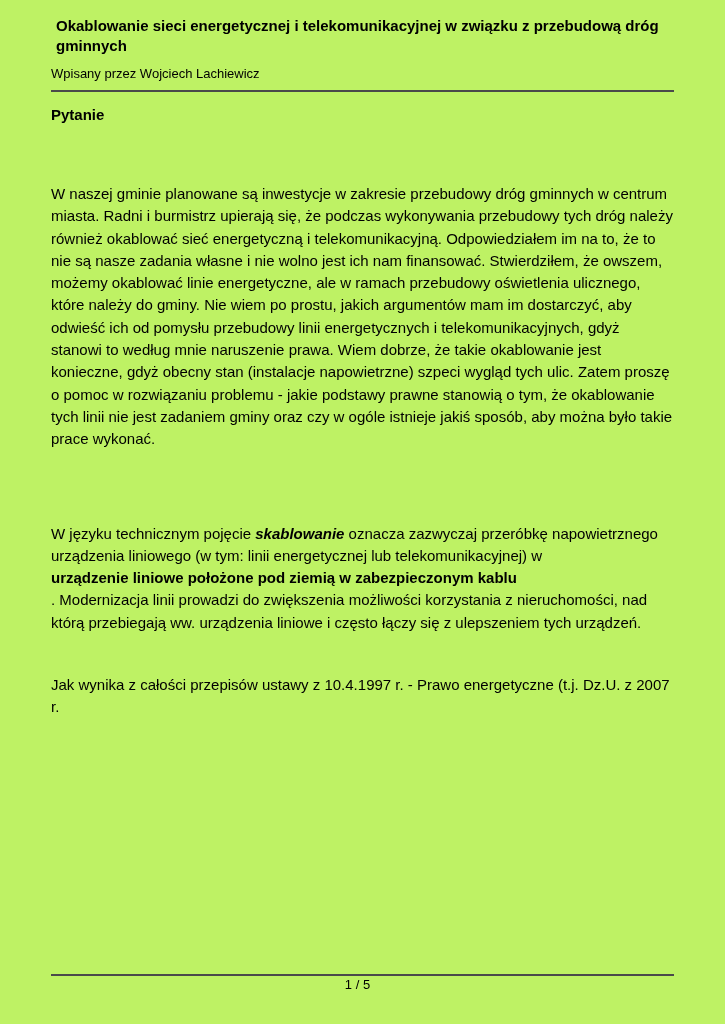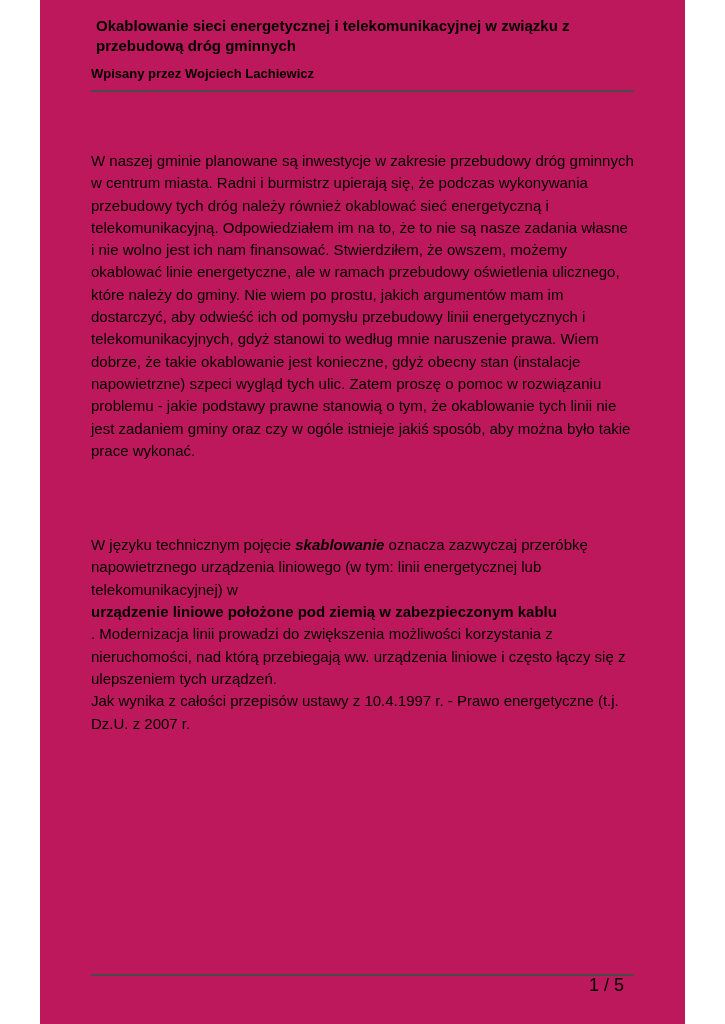--- a/index.html
+++ b/index.html
@@ -2,42 +2,42 @@
 <html lang="pl"><head>
 <meta charset="utf-8">
 <style>
   html, body {
     margin: 0;
     padding: 0;
     background: #ffffff;
   }
   .page {
     position: relative;
-    width: 645px;
+    width: 725px;
     height: 1024px;
     margin: 0 auto;
-    background: #be185d;
+    background: #bef264;
     color: #000000;
     font-family: "Liberation Sans", sans-serif;
     overflow: hidden;
     box-sizing: border-box;
   }
   .content {
     padding: 16px 51px 0 51px;
   }
   .doc-title {
     margin: 0 0 0 5px;
     font-size: 15px;
     font-weight: bold;
     line-height: 20px;
   }
   .byline {
     margin: 10px 0 8px 0;
     font-size: 13px;
-    font-weight: bold;
+    font-weight: normal;
     line-height: 16px;
   }
   .rule {
     border: none;
     border-top: 2px solid #4a4a4a;
     margin: 6px 0 0 0;
   }
   .body-text {
     font-size: 15px;
     line-height: 22.3px;
@@ -63,50 +63,52 @@
   }
   .answer-body .term {
     font-weight: bold;
     font-style: italic;
   }
   .answer-body .bold-block {
     display: block;
     font-weight: bold;
   }
   .closing {
+    margin-top: 40px;
   }
   .footer {
     position: absolute;
     left: 51px;
     right: 51px;
     top: 974px;
   }
   .footer .rule {
     margin: 0;
   }
   .page-number {
-    text-align: right;
-    font-size: 18px;
+    text-align: center;
+    font-size: 13px;
     line-height: 14px;
     margin: 2px 10px 0 0;
   }
 </style>
 </head>
 <body>
 
 <div class="page">
   <div class="content">
 
     <h1 class="doc-title">Okablowanie sieci energetycznej i telekomunikacyjnej w związku z przebudową dróg gminnych</h1>
 
     <p class="byline">Wpisany przez Wojciech Lachiewicz</p>
 
     <hr class="rule">
 
 
+    <h2 class="section-heading">Pytanie</h2>
 
     <p class="body-text question-body">W naszej gminie planowane są inwestycje w zakresie przebudowy dróg gminnych w centrum miasta. Radni i burmistrz upierają się, że podczas wykonywania przebudowy tych dróg należy również okablować sieć energetyczną i telekomunikacyjną. Odpowiedziałem im na to, że to nie są nasze zadania własne i nie wolno jest ich nam finansować. Stwierdziłem, że owszem, możemy okablować linie energetyczne, ale w ramach przebudowy oświetlenia ulicznego, które należy do gminy. Nie wiem po prostu, jakich argumentów mam im dostarczyć, aby odwieść ich od pomysłu przebudowy linii energetycznych i telekomunikacyjnych, gdyż stanowi to według mnie naruszenie prawa. Wiem dobrze, że takie okablowanie jest konieczne, gdyż obecny stan (instalacje napowietrzne) szpeci wygląd tych ulic. Zatem proszę o pomoc w rozwiązaniu problemu - jakie podstawy prawne stanowią o tym, że okablowanie tych linii nie jest zadaniem gminy oraz czy w ogóle istnieje jakiś sposób, aby można było takie prace wykonać.</p>
 
 
     <p class="body-text answer-body"><span>W języku technicznym pojęcie </span><strong><em class="term">skablowanie</em></strong><span> oznacza zazwyczaj przeróbkę napowietrznego urządzenia liniowego (w tym: linii energetycznej lub telekomunikacyjnej) w</span><strong class="bold-block">urządzenie liniowe położone pod ziemią w zabezpieczonym kablu</strong><span>. Modernizacja linii prowadzi do zwiększenia możliwości korzystania z nieruchomości, nad którą przebiegają ww. urządzenia liniowe i często łączy się z ulepszeniem tych urządzeń.</span></p>
 
     <p class="body-text closing">Jak wynika z całości przepisów ustawy z 10.4.1997 r. - Prawo energetyczne (t.j. Dz.U. z 2007 r.</p>
 
   </div>
 

